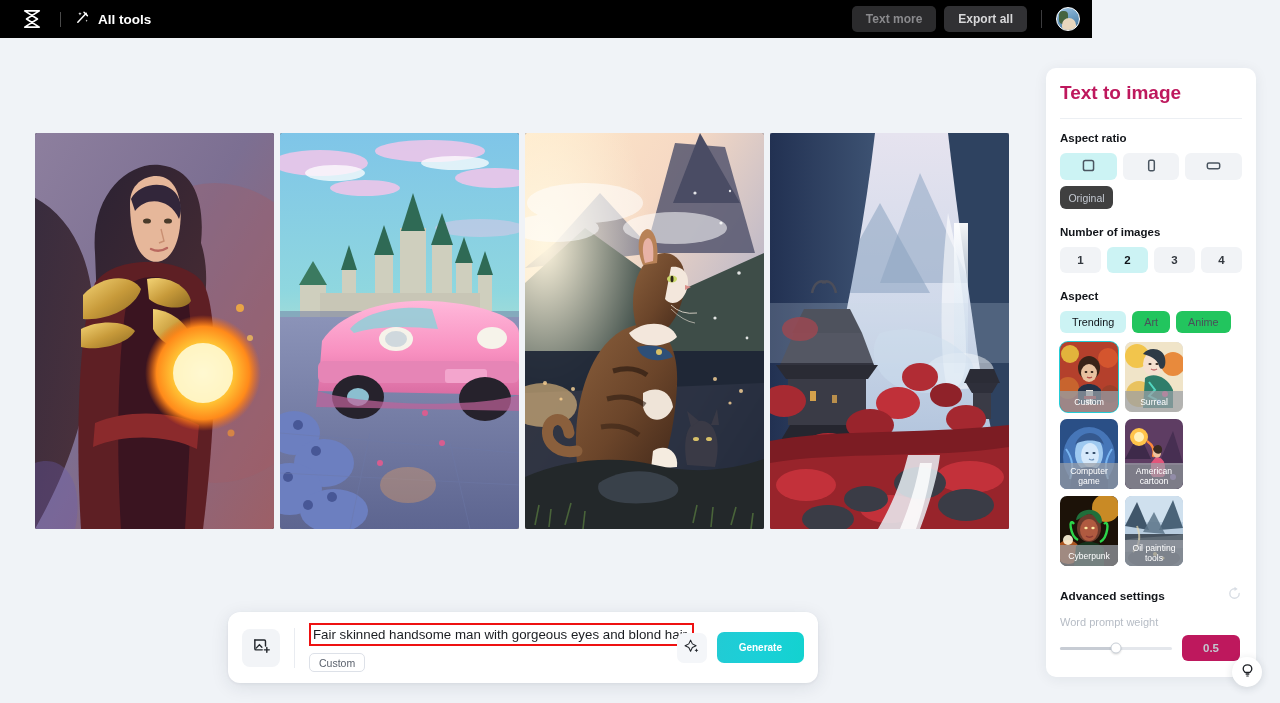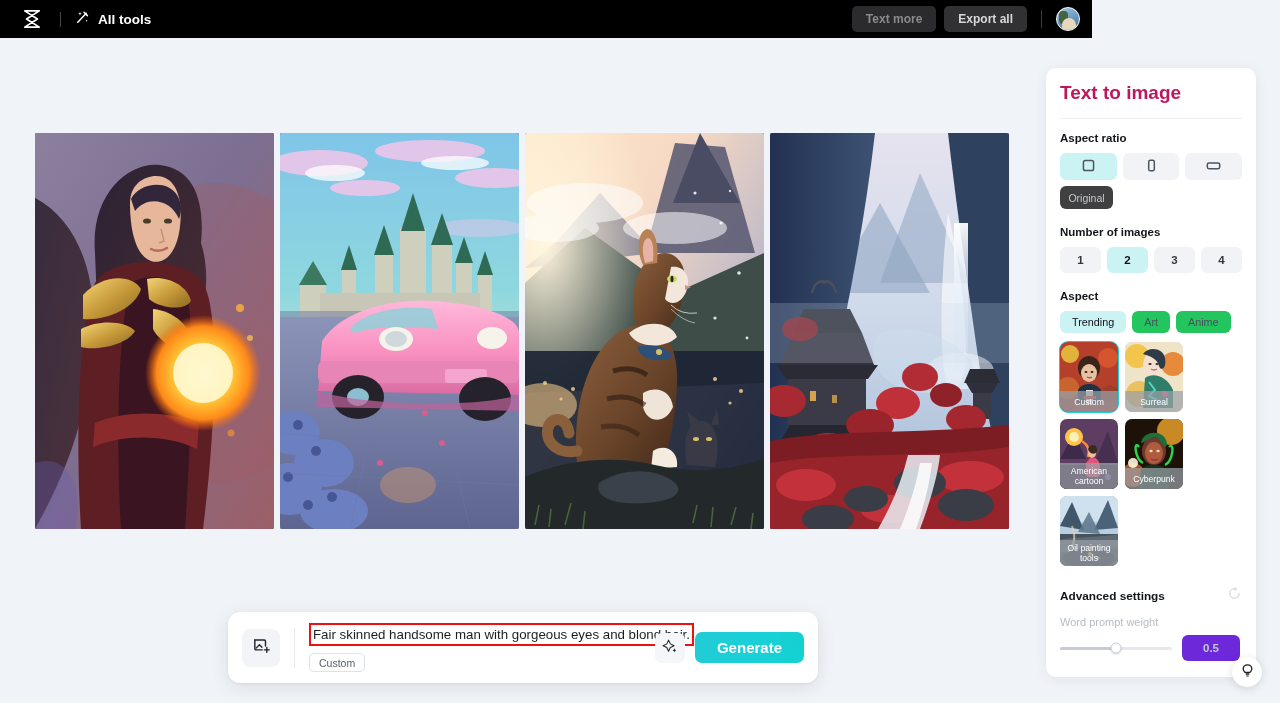--- a/index.html
+++ b/index.html
@@ -110,21 +110,21 @@
   .sparkle-btn {
     width: 30px; height: 30px; border-radius: 7px;
     background: #f4f6f9;
     display: flex; align-items: center; justify-content: center;
     margin-right: 10px; cursor: pointer; flex: 0 0 auto;
   }
   .generate-btn {
     height: 31px; padding: 0 22px; border: none;
     border-radius: 7px;
     background: linear-gradient(100deg,#22cbd4 0%,#1ad0d8 50%,#13d2cf 100%);
-    color: #ffffff; font-size: 15px; font-weight: 700;
+    color: #ffffff; font-size: 10px; font-weight: 700;
     cursor: pointer; flex: 0 0 auto;
     display:flex; align-items:center; justify-content:center;
   }
 
   
   .panel {
     position: absolute; right: 24px; top: 68px;
     width: 210px; height: 609px;
     background: #ffffff;
     border-radius: 10px;
@@ -209,21 +209,21 @@
     background: #c7ccd4;
   }
   .knob {
     position: absolute; top: 50%; transform: translate(-50%,-50%);
     width: 11px; height: 11px; border-radius: 50%;
     background: #ffffff; border: 1.5px solid #c9cfd7;
     box-shadow: 0 1px 2px rgba(0,0,0,.14);
   }
   .val-box {
     width: 58px; height: 26px; border-radius: 6px;
-    background: #6d28d9;
+    background: #be185d;
     display: flex; align-items: center; justify-content: center;
     font-size: 11.5px; color: #c3c8d0; font-weight: 600;
     cursor: text;
   }
 
   
   .hint-btn {
     position: absolute; right: 18px; bottom: 16px;
     width: 30px; height: 30px; border-radius: 50%;
     background: #ffffff;
@@ -678,20 +678,36 @@
         <path d="M26 27 q3 2 6 0" stroke="#c06a6a" stroke-width="1.3" fill="none"></path>
         <path d="M18 12 C 24 4, 38 6, 40 16 C 42 26, 36 30, 34 24 C 32 16, 24 14, 18 12 Z" fill="#2e3a46"></path>
         <path d="M20 36 C 28 30, 42 34, 48 48 L48 66 L18 66 Z" fill="#2f7d6a"></path>
         <path d="M24 40 l6 8 -6 6 8 4" stroke="#52d6c0" stroke-width="2" fill="none"></path>
         <circle cx="40" cy="52" r="3" fill="#e64b8a"></circle>
           <circle cx="34" cy="60" r="2.4" fill="#4aa8e6"></circle>
       </svg>
       <div class="style-cap">Surreal</div>
     </div>
 
+    <div class="style-card">
+      <svg viewBox="0 0 58 70" preserveAspectRatio="none" aria-hidden="true">
+        <rect width="58" height="70" fill="#2a4f86"></rect>
+        <ellipse cx="29" cy="38" rx="26" ry="30" fill="#4d7fc4" opacity=".8"></ellipse>
+        <ellipse cx="29" cy="34" rx="14" ry="18" fill="#9ec9f0"></ellipse>
+        <ellipse cx="30" cy="36" rx="9" ry="12" fill="#d6e9fb"></ellipse>
+        <ellipse cx="27" cy="34" rx="1.6" ry="1.1" fill="#27405e"></ellipse>
+          <ellipse cx="34" cy="34" rx="1.6" ry="1.1" fill="#27405e"></ellipse>
+        <path d="M29 40 q3 2 5 0" stroke="#6b8fb8" stroke-width="1.2" fill="none"></path>
+        <path d="M15 26 C 20 10, 40 10, 44 26 C 40 20, 20 20, 15 26 Z" fill="#35598f"></path>
+        <path d="M12 54 C 20 46, 40 46, 48 56 L48 70 L10 70 Z" fill="#1f3f72"></path>
+        <path d="M6 30 q10 14 4 30" stroke="#86c6ff" stroke-width="2" fill="none" opacity=".8"></path>
+        <path d="M52 30 q-10 14 -4 30" stroke="#86c6ff" stroke-width="2" fill="none" opacity=".8"></path>
+      </svg>
+      <div class="style-cap">Computer game</div>
+    </div>
 
     <div class="style-card">
       <svg viewBox="0 0 58 70" preserveAspectRatio="none" aria-hidden="true">
         <rect width="58" height="70" fill="#5e3d63"></rect>
         <polygon points="0,40 14,14 26,40" fill="#3e2a4a"></polygon>
         <polygon points="34,44 48,12 58,44" fill="#472f52"></polygon>
         <rect y="46" width="58" height="24" fill="#2f2038"></rect>
         <circle cx="14" cy="18" r="9" fill="#ffc34a"></circle>
           <circle cx="14" cy="18" r="5" fill="#fff0b8"></circle>
         <path d="M22 22 C 28 26, 30 32, 28 38" stroke="#ff8a3c" stroke-width="2.4" fill="none"></path>

